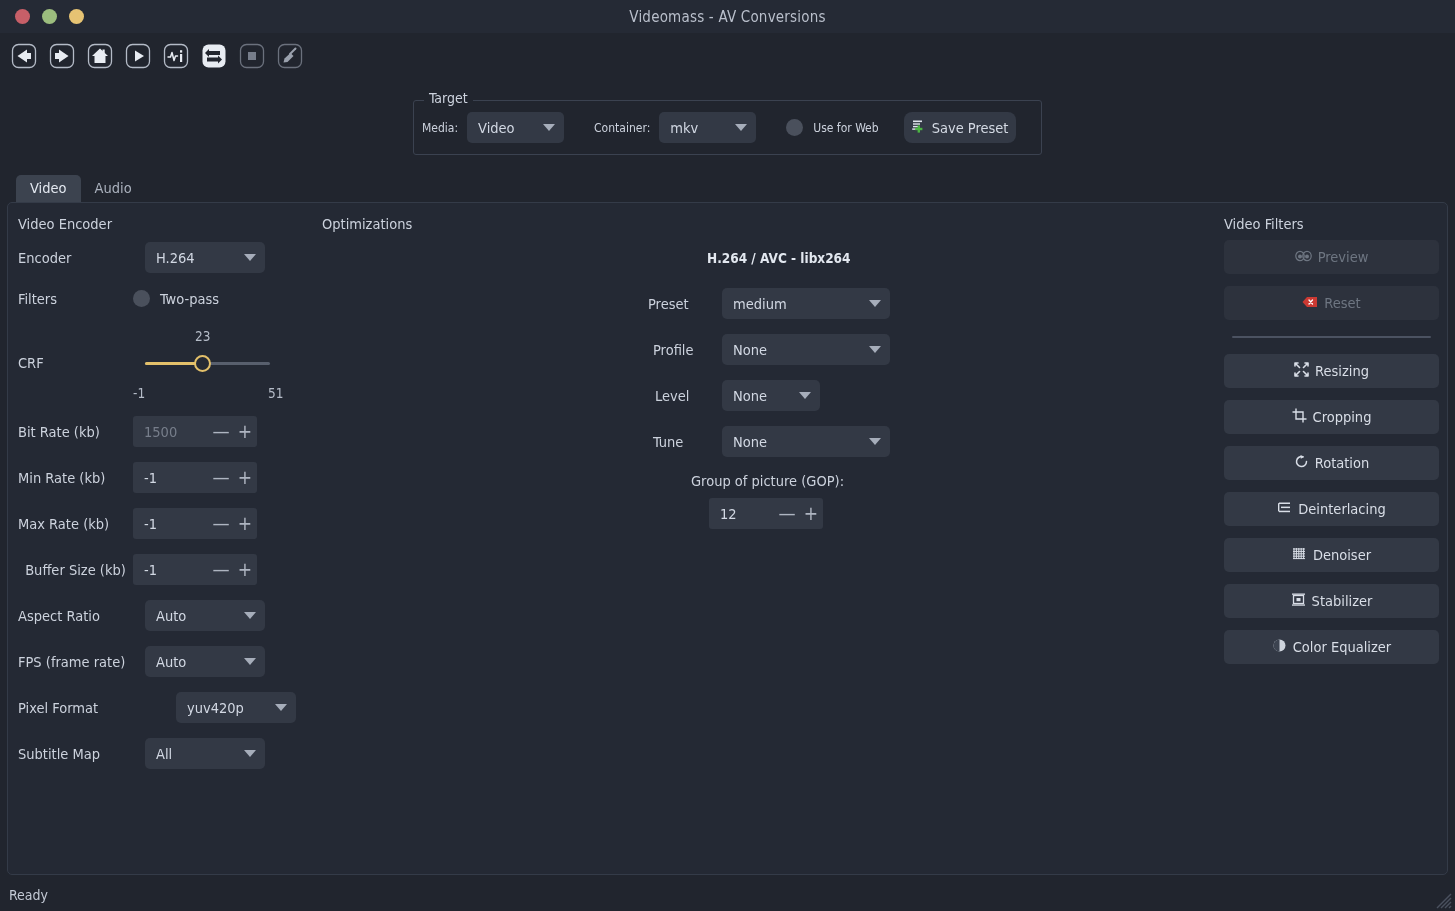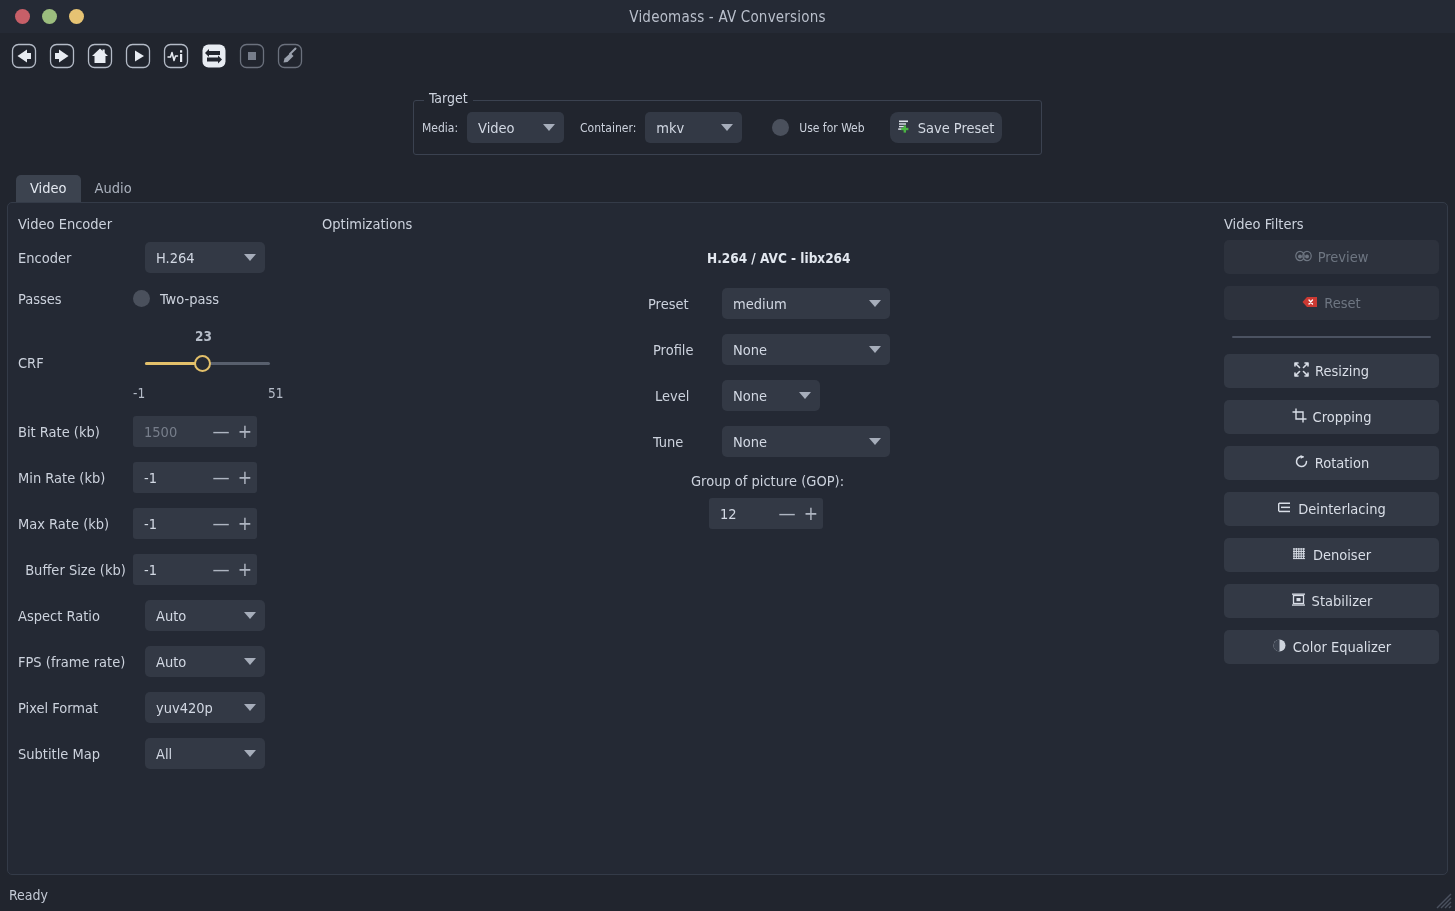--- a/index.html
+++ b/index.html
@@ -251,21 +251,21 @@
 
 <div class="target-box"></div>
 <div class="target-legend">Target</div>
 
 <div class="target-row">
   <span class="lbl">Media:</span>
   <div class="dd" style="width:97px; margin-left:9px;">
     <span>Video</span>
     <span class="caret"></span>
   </div>
-  <span class="lbl" style="margin-left:16px;">Container:</span>
+  <span class="lbl" style="margin-left:30px;">Container:</span>
   <div class="dd" style="width:97px; margin-left:9px;">
     <span>mkv</span>
     <span class="caret"></span>
   </div>
   <div style="display:flex; align-items:center; gap:10px; margin-left:30px;">
     <span class="radio"></span>
     <span class="lbl">Use for Web</span>
   </div>
   <div class="btn" style="width:112px; height:31px; margin-left:25px;">
     <span>
@@ -293,27 +293,27 @@
 
 <div class="row" style="left:18px; top:242px;">
   <span class="rowlabel" style="width:115px;">Encoder</span>
   <div class="dd" style="width:120px;">
     <span>H.264</span>
     <span class="caret"></span>
   </div>
 </div>
 
 <div class="row" style="left:18px; top:290px;">
-  <span class="rowlabel" style="width:115px;">Passes</span>
+  <span class="rowlabel" style="width:115px;">Filters</span>
   <span class="radio"></span>
   <span class="rowlabel" style="margin-left:10px;">Two-pass</span>
 </div>
 
 <div class="rowlabel" style="position:absolute; left:18px; top:355px;">CRF</div>
-<div class="sl-num" style="left:195px; top:328px;font-weight:bold;">23</div>
+<div class="sl-num" style="left:195px; top:328px;">23</div>
 <div class="sl-track" style="left:145px; top:362px; width:125px;"></div>
 <div class="sl-fill" style="left:145px; top:362px; width:58px;"></div>
 <div class="sl-thumb" style="left:194px; top:355px;"></div>
 <div class="sl-num" style="left:133px; top:385px;">-1</div>
 <div class="sl-num" style="left:268px; top:385px;">51</div>
 
 <div class="row" style="left:18px; top:416px;">
   <span class="rowlabel" style="width:115px;">Bit Rate (kb)</span>
   <div class="spin dim" style="width:124px;">
     <span class="val">1500</span>
@@ -358,21 +358,21 @@
 </div>
 
 <div class="row" style="left:18px; top:646px;">
   <span class="rowlabel" style="width:115px;">FPS (frame rate)</span>
   <div class="dd" style="width:120px;">
     <span>Auto</span>
     <span class="caret"></span>
   </div>
 </div>
 
-<div class="row" style="left:18px; top:692px;">
+<div class="row" style="left:18px; top:692px;gap:31px;">
   <span class="rowlabel" style="width:115px;">Pixel Format</span>
   <div class="dd" style="width:120px;">
     <span>yuv420p</span>
     <span class="caret"></span>
   </div>
 </div>
 
 <div class="row" style="left:18px; top:738px;">
   <span class="rowlabel" style="width:115px;">Subtitle Map</span>
   <div class="dd" style="width:120px;">

